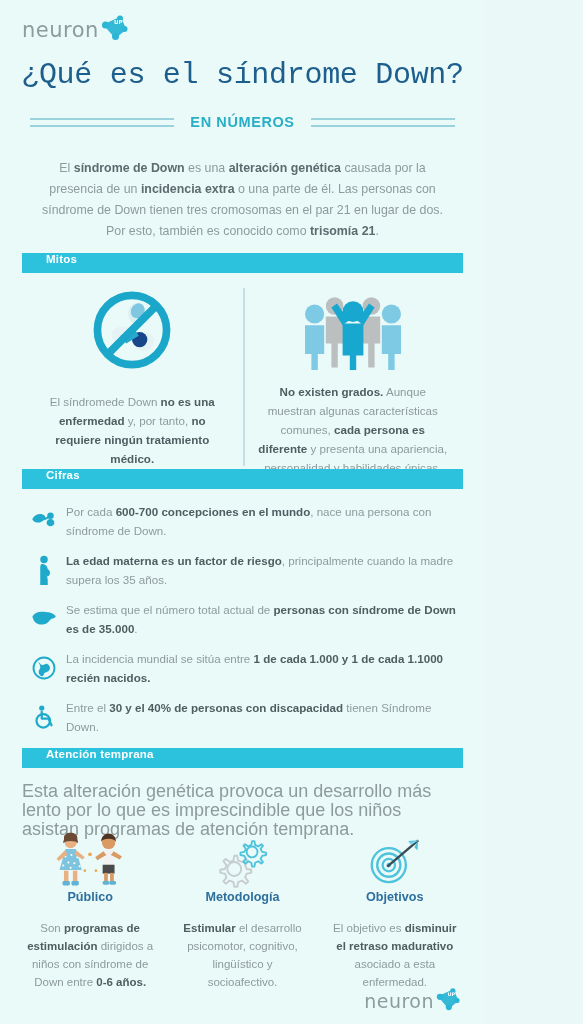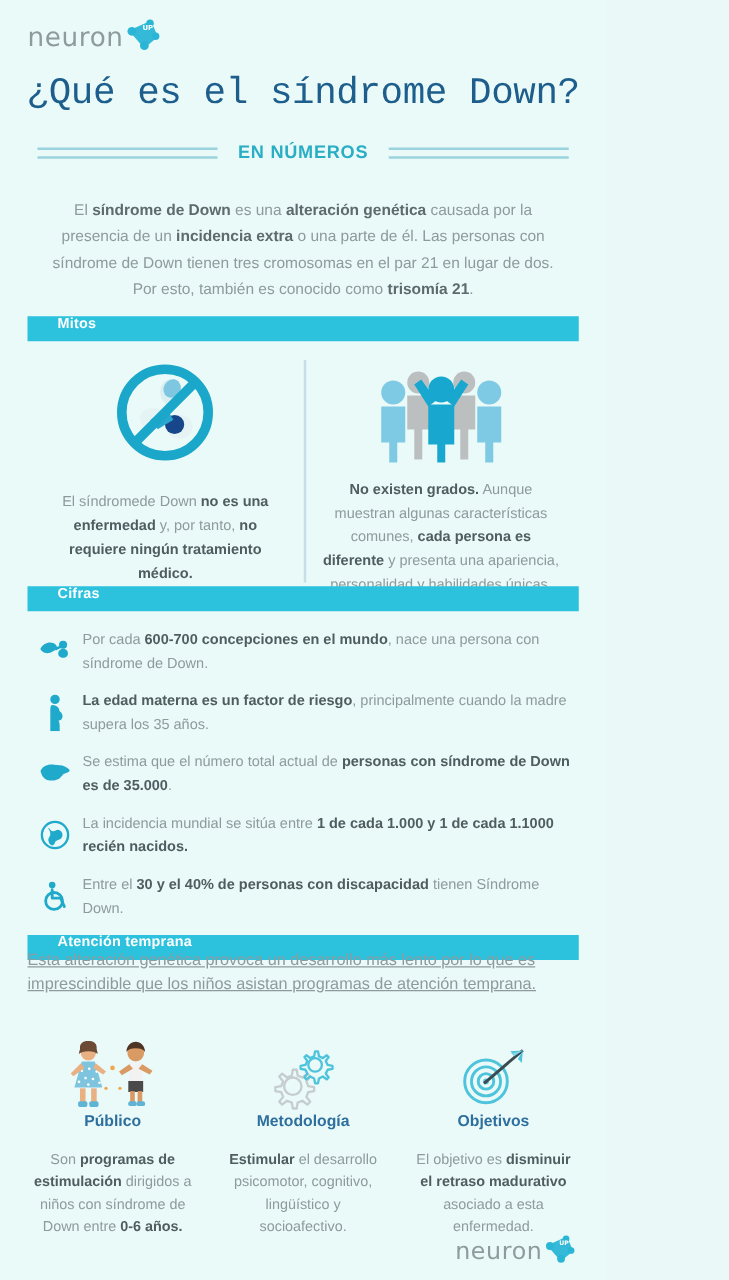--- a/index.html
+++ b/index.html
@@ -131,25 +131,24 @@
     font-size: 11.6px;
     line-height: 19px;
     color: #8e9a9d;
     padding-top: 2px;
   }
   .cifra-text b { color: #4f5d61; }
 
   
   .at-intro {
     position: absolute;
-    top: 758px; left: 22px; right: 22px;
-    font-size: 13px;
+    top: 782px; left: 22px; right: 22px;
+    font-size: 18px;
     line-height: 19px;
     color: #8e9a9d;
-    text-decoration: underline;
   }
   .cards {
     position: absolute;
     top: 828px; left: 14px; right: 14px;
     display: flex;
   }
   .card { width: 33.33%; padding: 0 10px; text-align: center; }
   .card .card-art { height: 62px; display: flex; align-items: flex-end; justify-content: center; }
   .card h3 {
     font-size: 12.6px;

